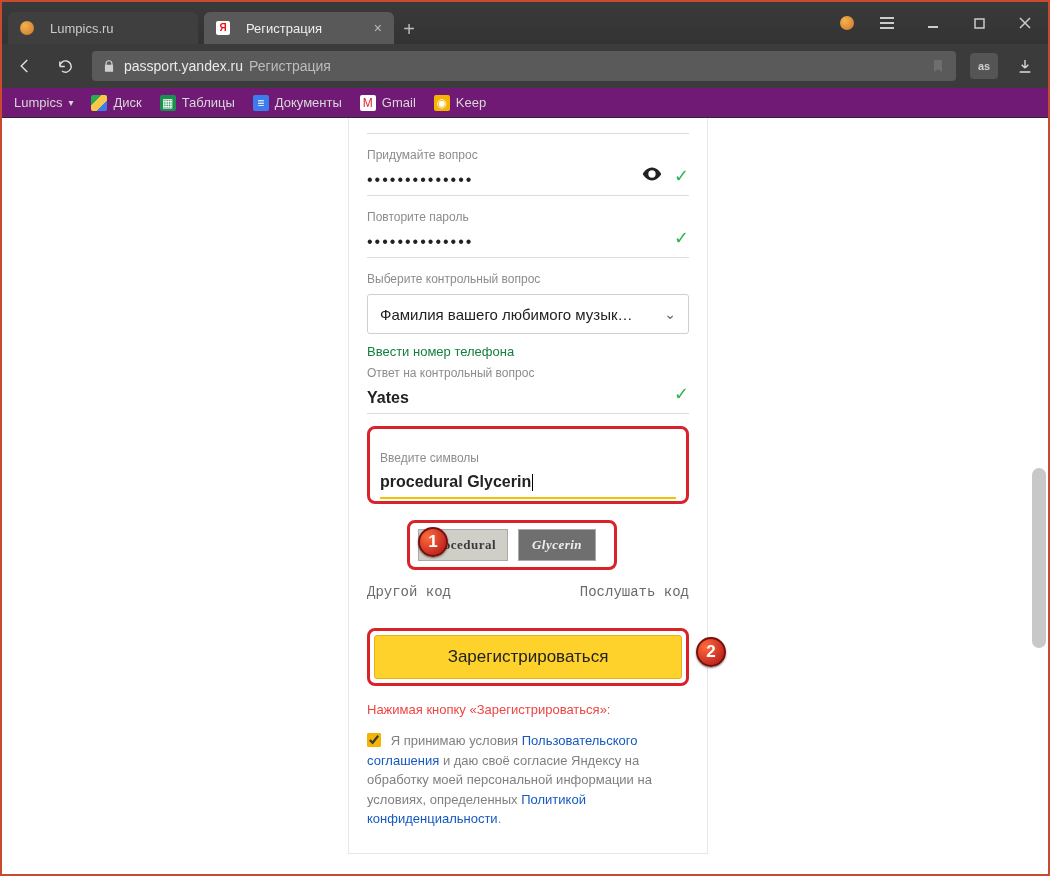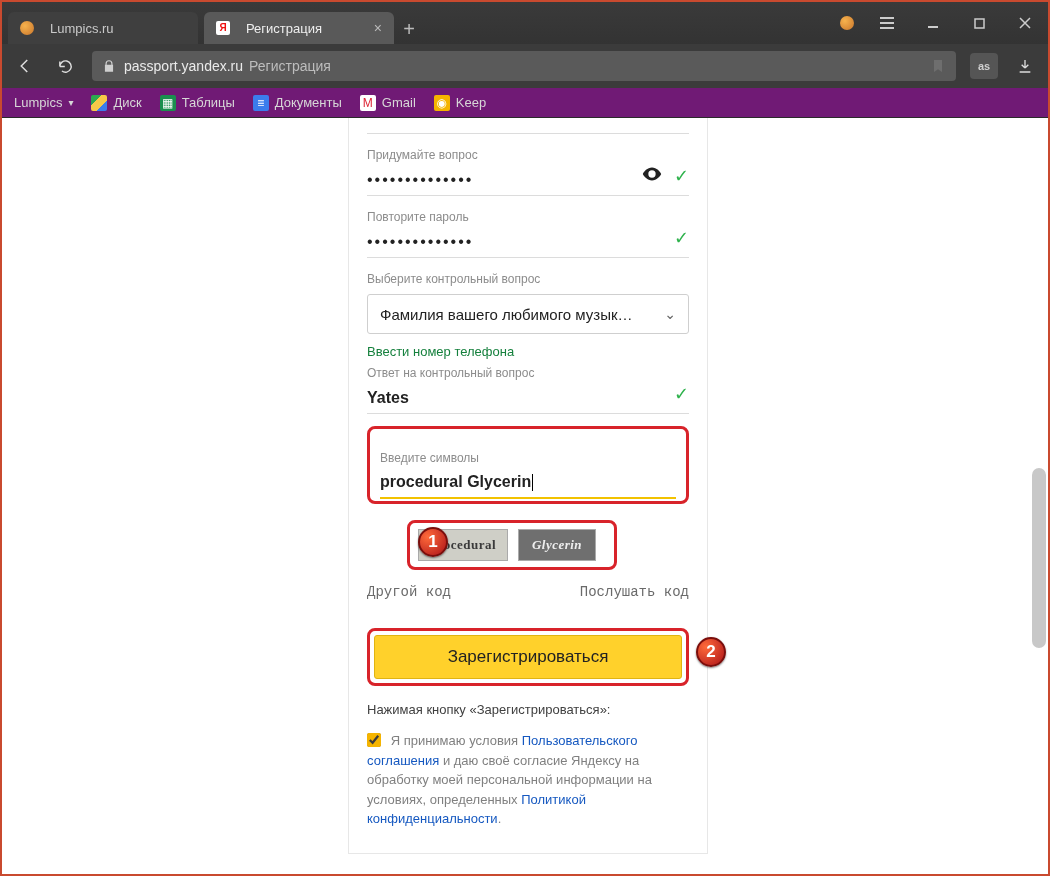--- a/index.html
+++ b/index.html
@@ -93,21 +93,21 @@
 
   .captcha-row { position:relative; }
   .captcha-links { display:flex; justify-content:space-between; margin-top:14px; font-size:14px; color:#6a6a6a;font-family:Liberation Mono, monospace; }
 
   .register-wrap { margin-top:28px; position:relative; border:3px solid #d8232a; border-radius:8px; padding:4px; }
   .register-btn {
     width:100%; height:44px; background:#ffd12b; border:1px solid #e0b412; border-radius:3px;
     font-size:17px; color:#222; display:flex; align-items:center; justify-content:center; cursor:pointer;
   }
 
-  .disclaimer { margin-top:16px; font-size:13px; color:#404040; }
+  .disclaimer { margin-top:16px; font-size:13px; color:#ef4444; }
   .consent-row { margin-top:14px; font-size:13px; color:#808080; line-height:1.5; }
   .consent-row .link2 { color:#1558c0; }
   .chk { accent-color:#f5b400; margin-right:6px; width:14px; height:14px; vertical-align:-2px; }
 
   .cursor-caret { display:inline-block; width:1px; height:17px; background:#000; vertical-align:-3px; margin-left:1px; }
 </style>
 </head>
 <body>
 
 <div class="chrome">

